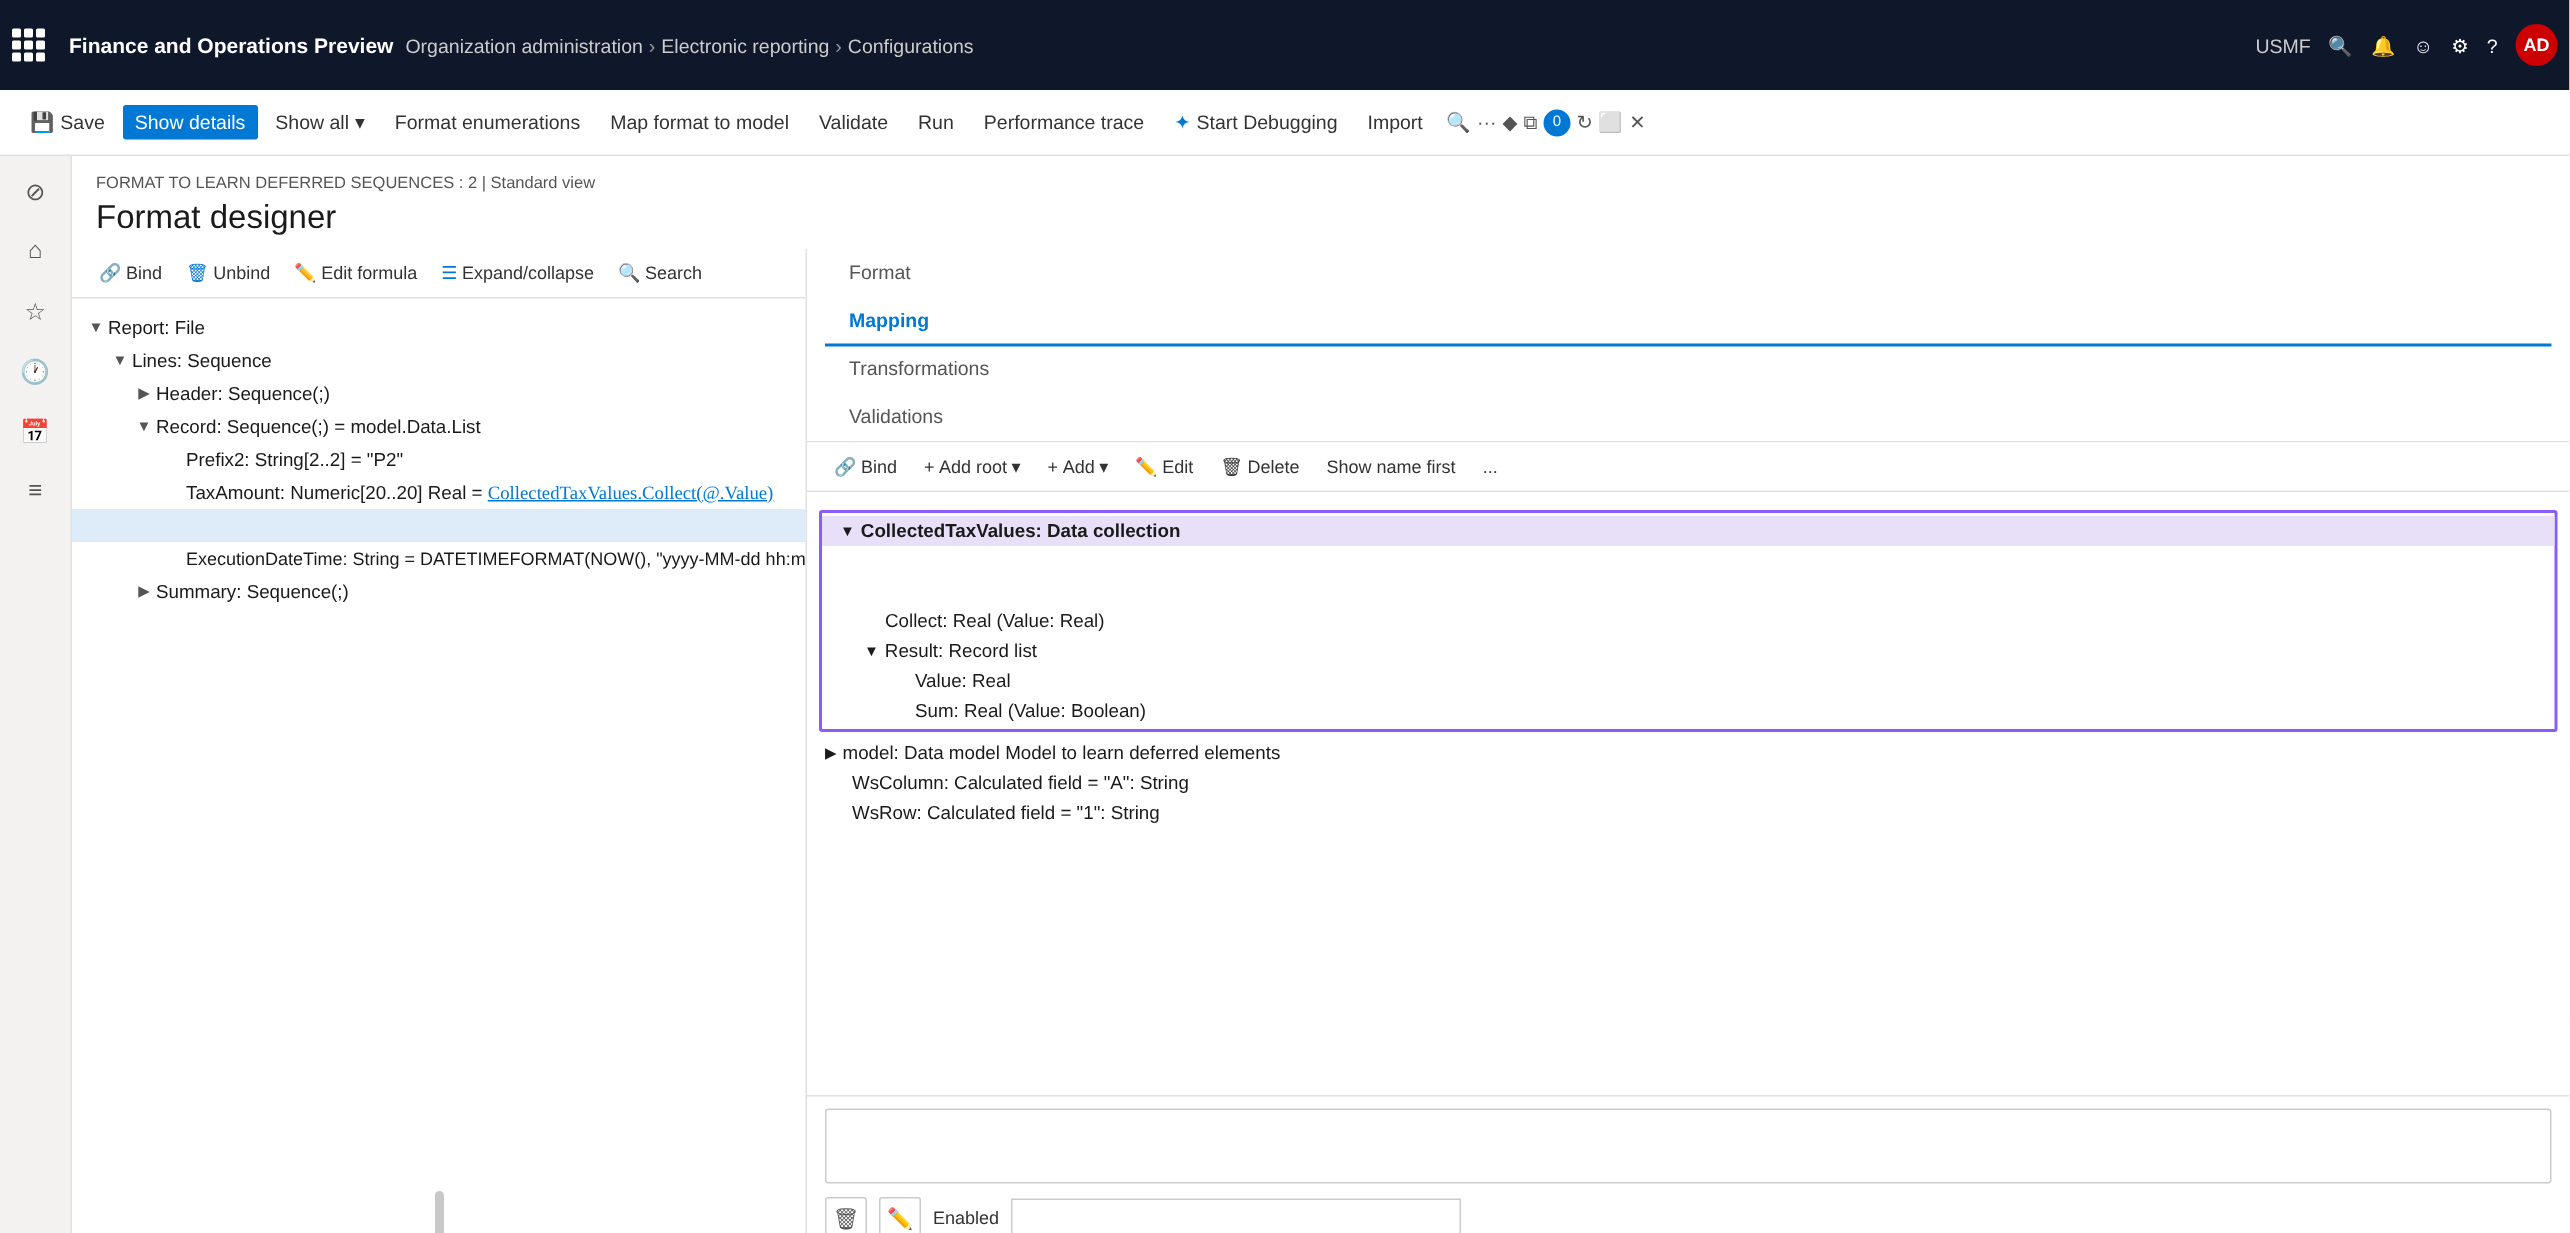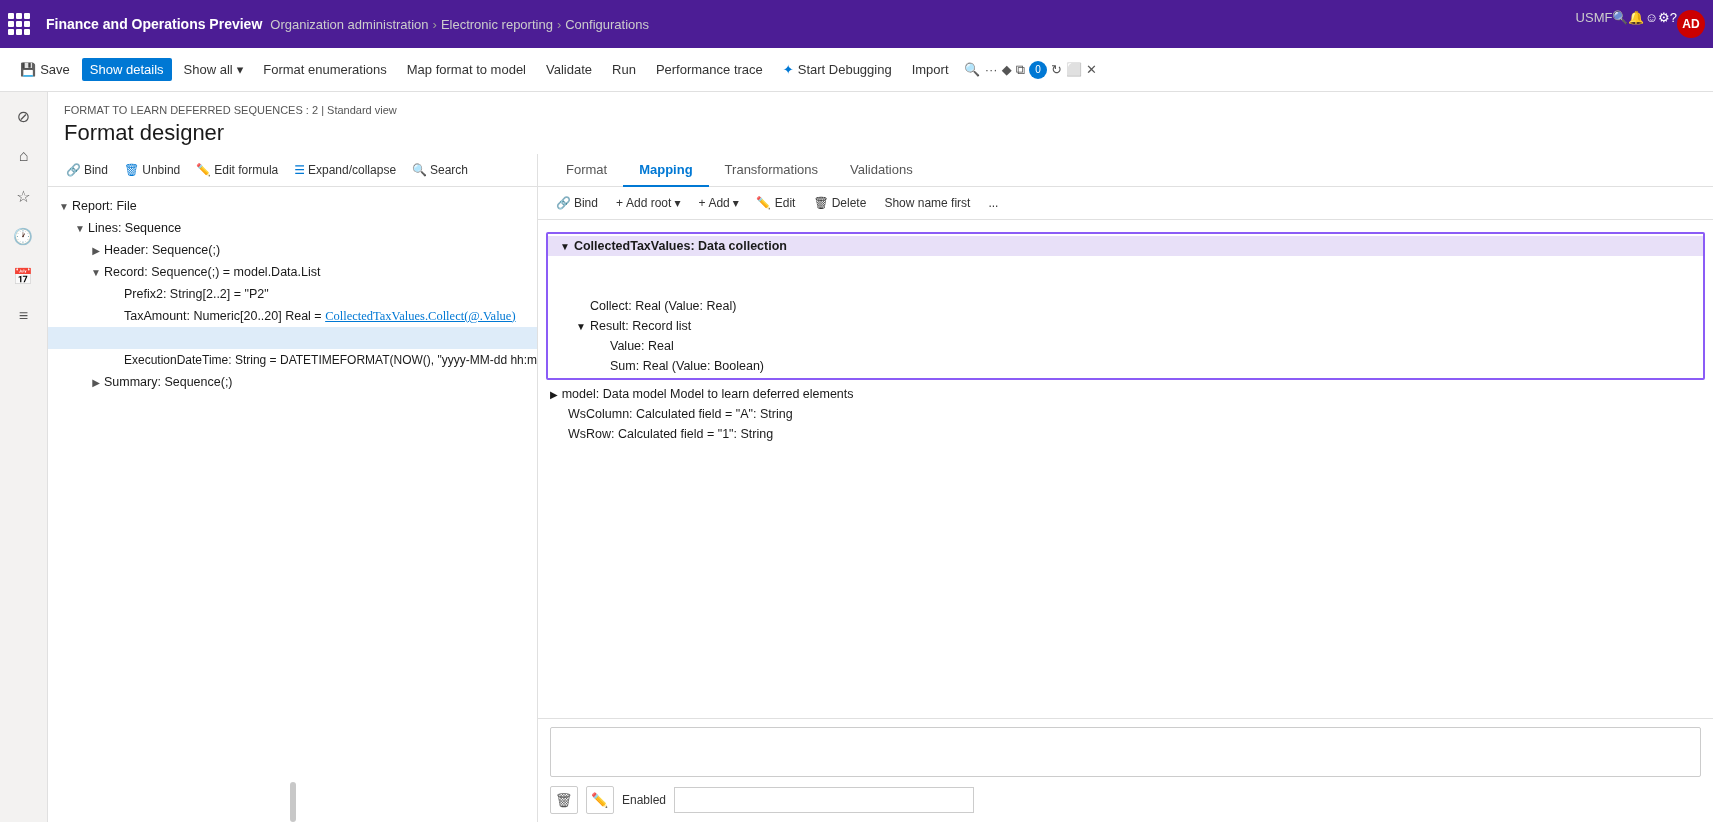--- a/index.html
+++ b/index.html
@@ -2,23 +2,23 @@
 <html><head>
   <meta charset="utf-8">
   <style>
     * { box-sizing: border-box; margin: 0; padding: 0; }
     body { font-family: 'Segoe UI', Arial, sans-serif; font-size: 13px; background: #f3f2f1; overflow: hidden; }
 
     
     .top-nav {
       display: flex;
       align-items: center;
-      background: #4c1d95;
+      background: #0f172a;
       color: white;
-      height: 48px;
+      height: 60px;
       padding: 0 8px;
       gap: 8px;
     }
     .top-nav .app-title {
       font-size: 14px;
       font-weight: 600;
       color: white;
       flex: 0 0 auto;
       margin-left: 8px;
     }
@@ -28,21 +28,22 @@
       color: #ccc;
       font-size: 13px;
       gap: 4px;
       flex: 1;
       text-align: center;
     }
     .top-nav .breadcrumb span { color: #ccc; }
     .top-nav .breadcrumb .chevron { color: #999; }
     .top-nav .nav-icons {
       display: flex;
-      align-items: flex-start;
+      align-items: center;
+      gap: 12px;
       color: white;
       font-size: 13px;
     }
     .top-nav .user-badge {
       background: #c00;
       color: white;
       border-radius: 50%;
       width: 28px; height: 28px;
       display: flex; align-items: center; justify-content: center;
       font-weight: bold; font-size: 12px;
@@ -203,20 +204,21 @@
       flex: 1;
       display: flex;
       flex-direction: column;
       overflow: hidden;
     }
     .right-tabs {
       display: flex;
       border-bottom: 1px solid #e0e0e0;
       padding: 0 12px;
       background: white;
+      flex-direction: column;
     }
     .right-tab {
       padding: 8px 16px;
       cursor: pointer;
       font-size: 13px;
       color: #555;
       border-bottom: 2px solid transparent;
       margin-bottom: -1px;
     }
     .right-tab.active {

